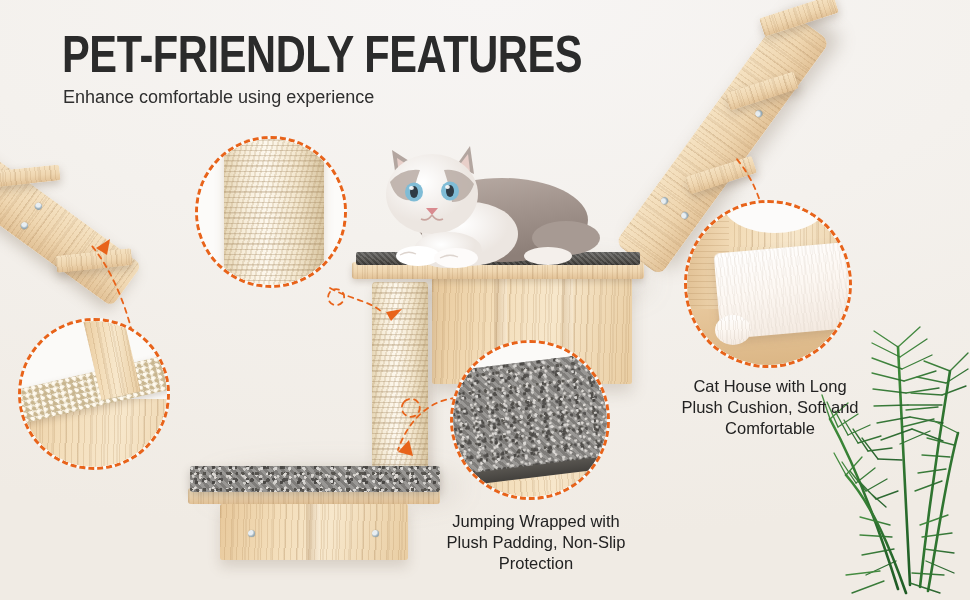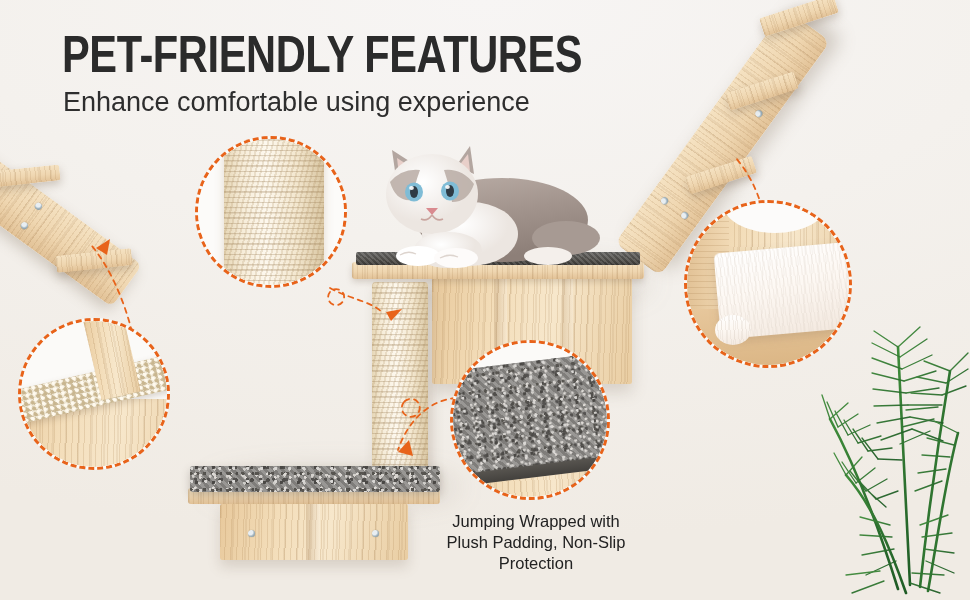--- a/index.html
+++ b/index.html
@@ -19,21 +19,21 @@
     font-size:52px; line-height:1;
     font-weight:bold;
     letter-spacing:-0.5px;
     color:#2b2b2b;
     transform:scaleX(0.80);
     transform-origin:left top;
     white-space:nowrap;
   }
   .subtitle {
     position:absolute; left:63px; top:88px;
-    font-size:27px; line-height:1.1;
+    font-size:18px; line-height:1.1;
     color:#2e2e2e;
     white-space:nowrap;
   }
 
   
   .callout {
     position:absolute;
     font-size:16.5px;
     line-height:1.28;
     color:#222;
@@ -381,14 +381,17 @@
 
   <div class="title">PET-FRIENDLY FEATURES</div>
   <div class="subtitle">Enhance comfortable using experience</div>
 
 
 
   <div class="callout" style="left:432px;top:511px;width:208px;">Jumping Wrapped with
 Plush Padding, Non-Slip
 Protection</div>
 
+  <div class="callout" style="left:664px;top:376px;width:212px;">Cat House with Long
+Plush Cushion, Soft and
+Comfortable</div>
 
 </div>
 
 </body></html>

